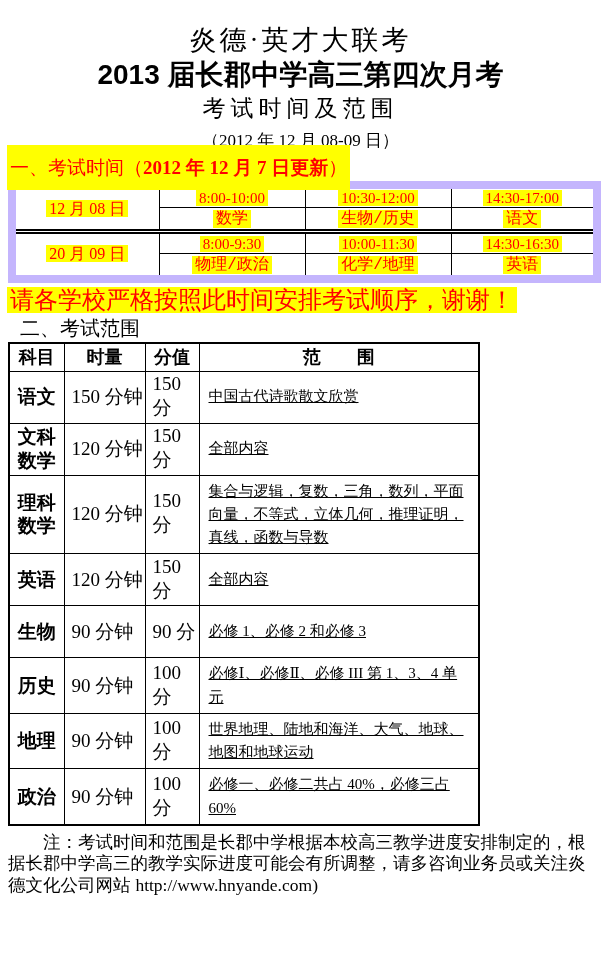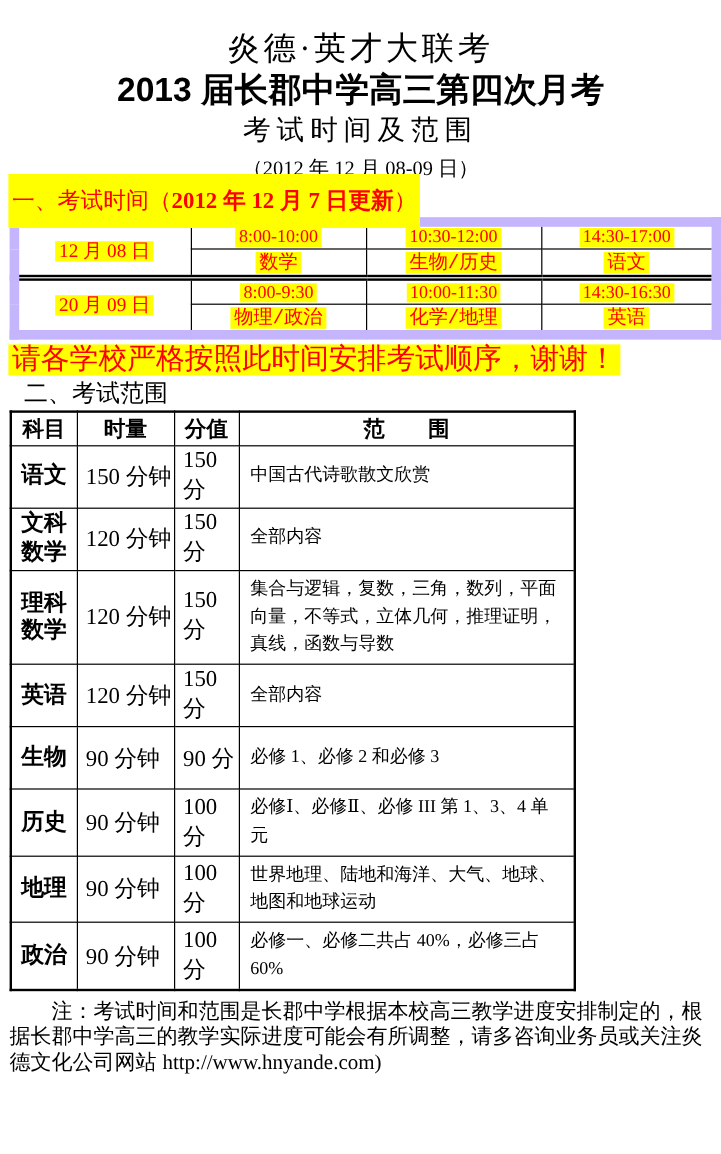--- a/index.html
+++ b/index.html
@@ -47,21 +47,21 @@
   table.scope th {
     font-family: "Liberation Sans", "DejaVu Sans", sans-serif;
     font-size: 18px; font-weight: bold; text-align: center;
   }
   td.subj {
     font-family: "Liberation Sans", "DejaVu Sans", sans-serif;
     font-size: 19px; font-weight: bold; text-align: center;
     line-height: 1.25; padding: 0 5px;
   }
   td.dur, td.score { font-size: 19px; padding-left: 7px; margin-top: 16px; }
-  td.scope-text { font-size: 15px; line-height: 1.55; padding: 4px 10px 4px 9px; }
+  td.scope-text { font-size: 15px; line-height: 1.55; padding: 4px 10px 4px 9px; text-decoration: underline; }
 
   .footer {
     margin: 6px 6px 0 8px; text-indent: 2em;
     font-family: "Liberation Sans", "DejaVu Sans", sans-serif;
     font-size: 17.5px; line-height: 21.5px;
   }
   .footer .url { font-family: "Liberation Serif", "DejaVu Serif", serif; }
 </style>
 </head>
 <body>

